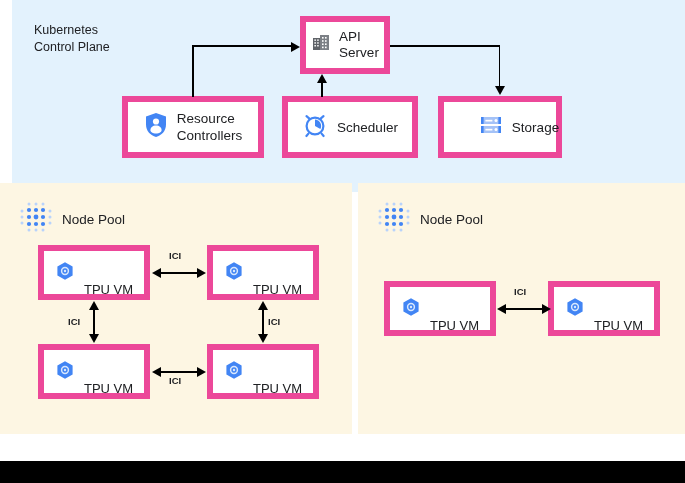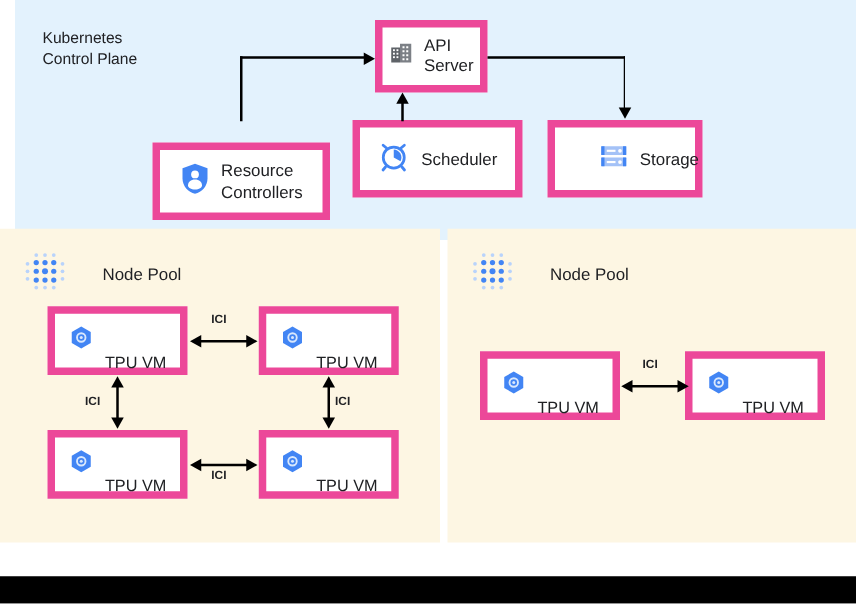--- a/index.html
+++ b/index.html
@@ -54,21 +54,21 @@
   }
   .box-label {
     font-size: 13.5px;
     line-height: 17px;
     color: #202124;
     white-space: pre-line;
   }
 
   
   #box-api-server { left: 300px; top: 16px;  width: 90px;  height: 58px; }
-  #box-resource-controllers { left: 122px; top: 96px; width: 142px; height: 62px; margin-top: 18px; }
+  #box-resource-controllers { left: 122px; top: 96px; width: 142px; height: 62px; }
   #box-scheduler { left: 282px; top: 96px; width: 136px; height: 62px; }
   #box-storage   { left: 438px; top: 96px; width: 124px; height: 62px; padding-left: 38px; }
 
   #box-api-server .box-inner { gap: 8px; }
   #box-api-server .box-label { line-height: 16px; }
 
   
   .icon { flex: 0 0 auto; display: block; }
 
   
@@ -118,21 +118,21 @@
   }
   #node-pool-left  { left: 0px;   width: 352px; }
   #node-pool-right { left: 358px; width: 327px; }
 
   .pool-header {
     position: absolute;
     left: 18px;
     top: 16px;
     display: flex;
     align-items: center;
-    gap: 28px;
+    gap: 8px;
     justify-content: center;
   }
   .pool-title {
     font-size: 13.5px;
     color: #202124;
   }
 
   
   #vm-l1 { left: 38px;  top: 245px; width: 112px; height: 55px; }
   #vm-l2 { left: 207px; top: 245px; width: 112px; height: 55px; }

